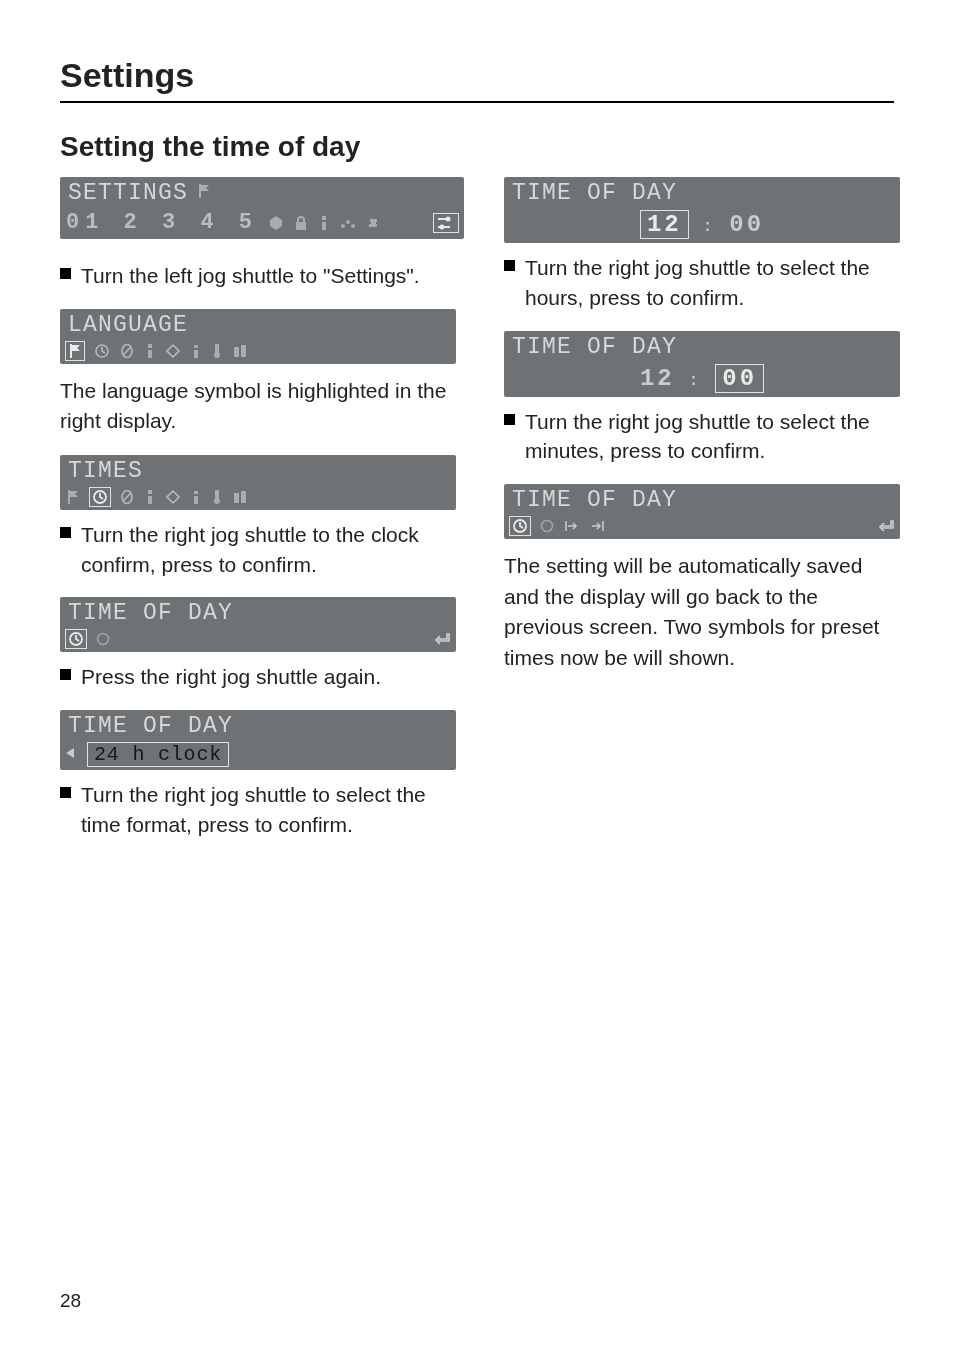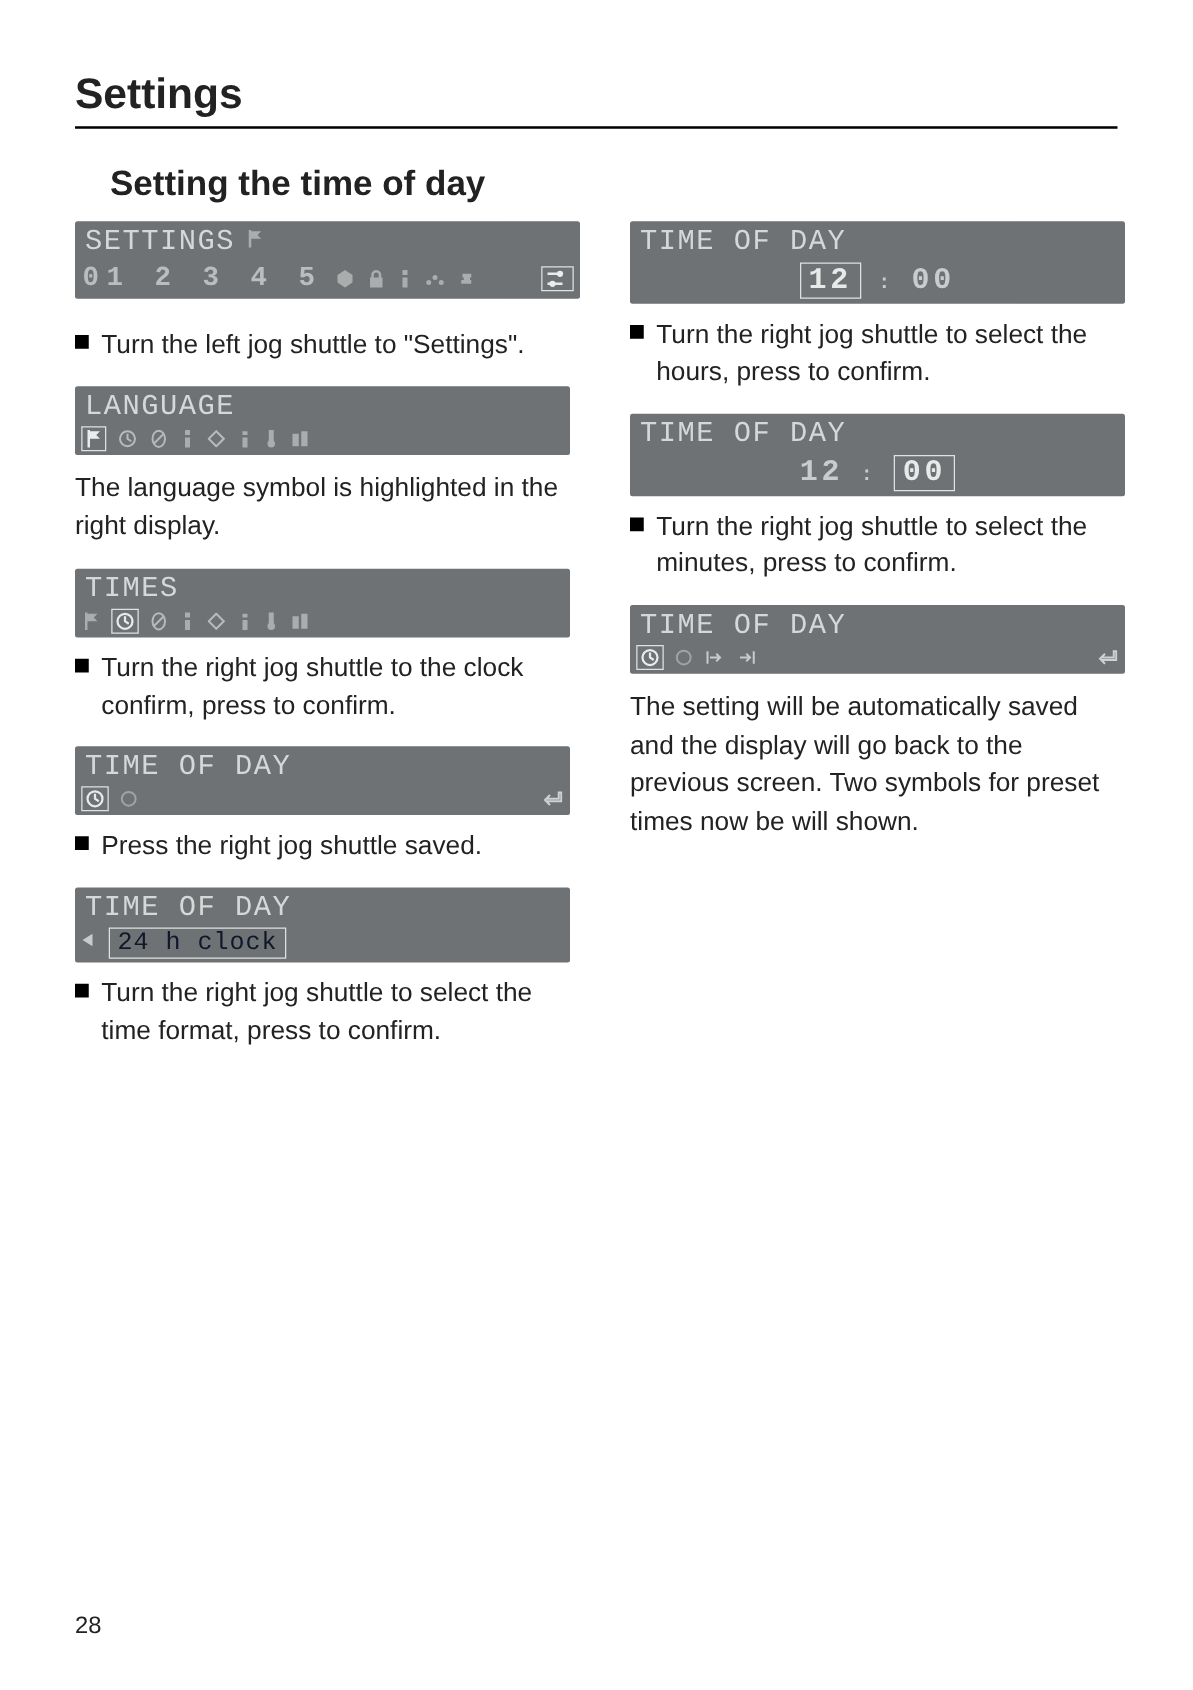--- a/index.html
+++ b/index.html
@@ -1,20 +1,20 @@
 <!DOCTYPE html>
 <html><head>
 <meta charset="utf-8">
 <style>
   * { margin: 0; padding: 0; box-sizing: border-box; }
   html, body { width: 954px; height: 1352px; background: #fff; font-family: Arial, Helvetica, sans-serif; color: #222; }
   .page { padding: 56px 60px 30px 60px; }
   .h1 { font-size: 34px; font-weight: 700; margin-bottom: 6px; }
   .rule { height: 2px; background: #000; margin-bottom: 28px; }
-  .h2 { font-size: 28px; font-weight: 700; margin-bottom: 14px; margin-left: 28px; }
+  .h2 { font-size: 28px; font-weight: 700; margin-bottom: 14px; }
   .cols { display: flex; gap: 40px; }
   .col { flex: 1 1 0; }
   .body-text { font-size: 21px; font-weight: 300; line-height: 1.45; margin: 12px 0 18px 0; }
   .bullet { display: flex; gap: 10px; font-size: 21px; font-weight: 300; line-height: 1.42; margin: 10px 0 18px 0; }
   .bullet .sq { width: 11px; height: 11px; background: #000; margin-top: 7px; flex: 0 0 auto; }
   .lcd { background: #6e7275; border-radius: 2px; margin-bottom: 6px; overflow: hidden; }
   .lcd-header { font-family: 'Courier New', monospace; color: #d6d8d8; font-size: 23px; letter-spacing: 1.2px; padding: 3px 8px 1px 8px; text-transform: uppercase; border-bottom: 1px solid #6e7275; display: flex; align-items: center; gap: 8px; }
   .lcd-row { display: flex; align-items: flex-start; padding: 2px 6px 4px 6px; gap: 10px; font-weight: bold; }
   .seg-iconrow { font-family: 'Courier New', monospace; color: #babdbe; font-size: 22px; letter-spacing: 6px; display: flex; align-items: center; gap: 10px; }
   .seg-iconrow .icon { display: inline-flex; align-items: center; justify-content: center; }
@@ -244,21 +244,21 @@
                 <svg width="18" height="14">
                   <path d="M15 2v5H5l3-3-4 4 4 4-3-3h12V2z" fill="none" stroke="#cfd1d2" stroke-width="1.6"></path>
                 </svg>
               </span>
           </div>
         </div>
       </div>
 
       <div class="bullet">
         <div class="sq"></div>
-        <div>Press the right jog shuttle saved.</div>
+        <div>Press the right jog shuttle again.</div>
       </div>
 
       <div class="lcd narrow">
         <div class="lcd-header">
           <span>TIME OF DAY</span>
         </div>
         <div class="opt-row">
           <span class="arrow">
             <svg width="12" height="14">
                 <polygon class="svg-icon" points="10,2 10,12 2,7"></polygon>

